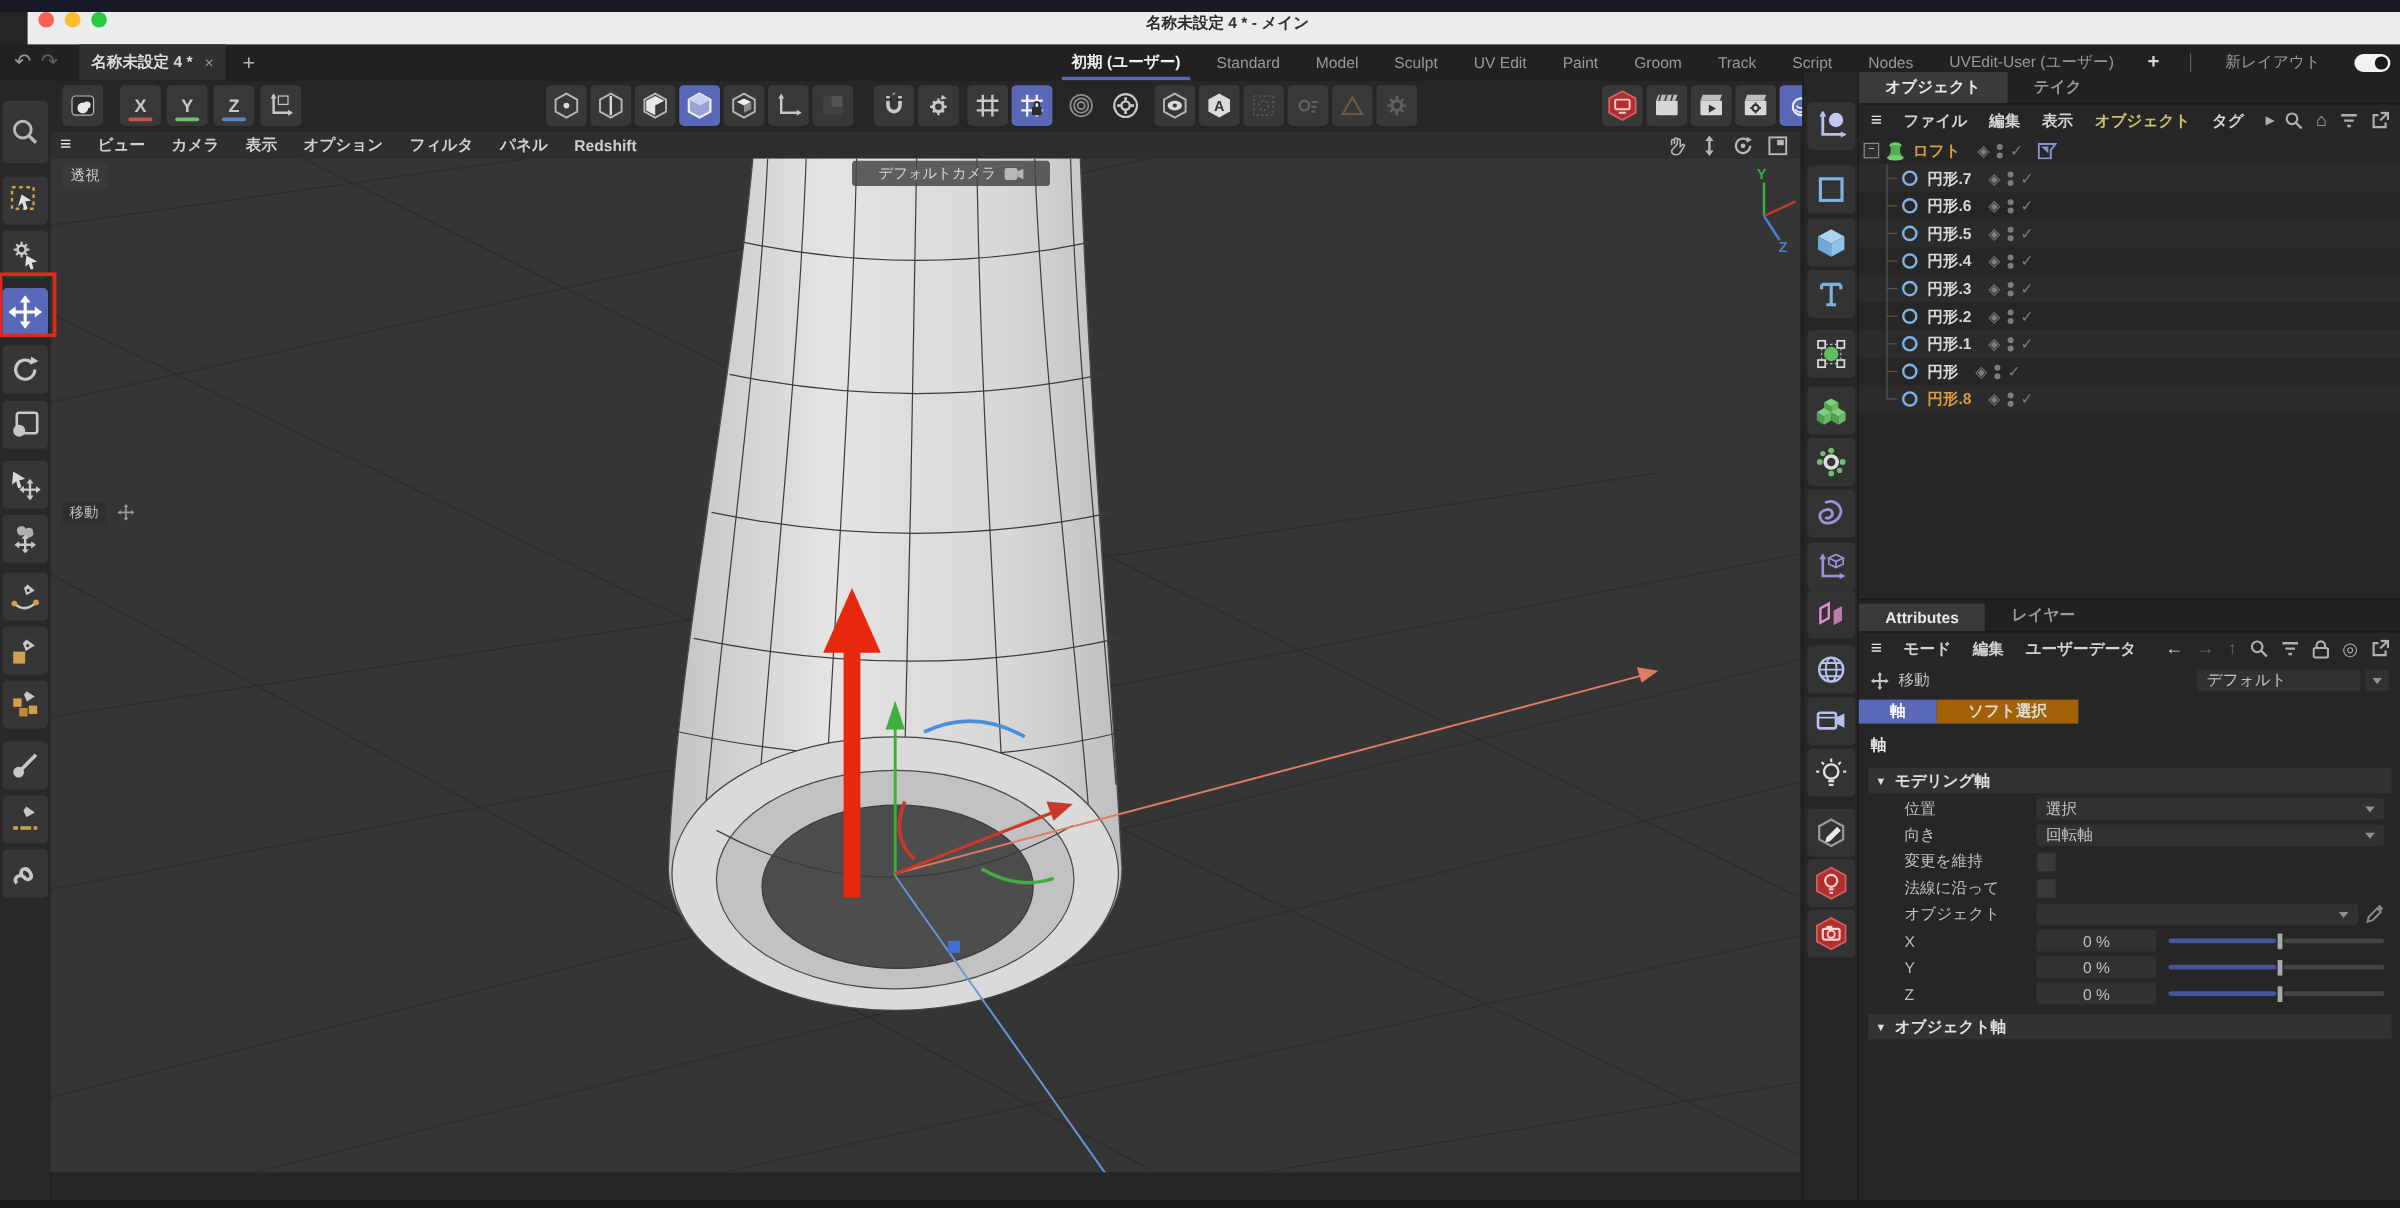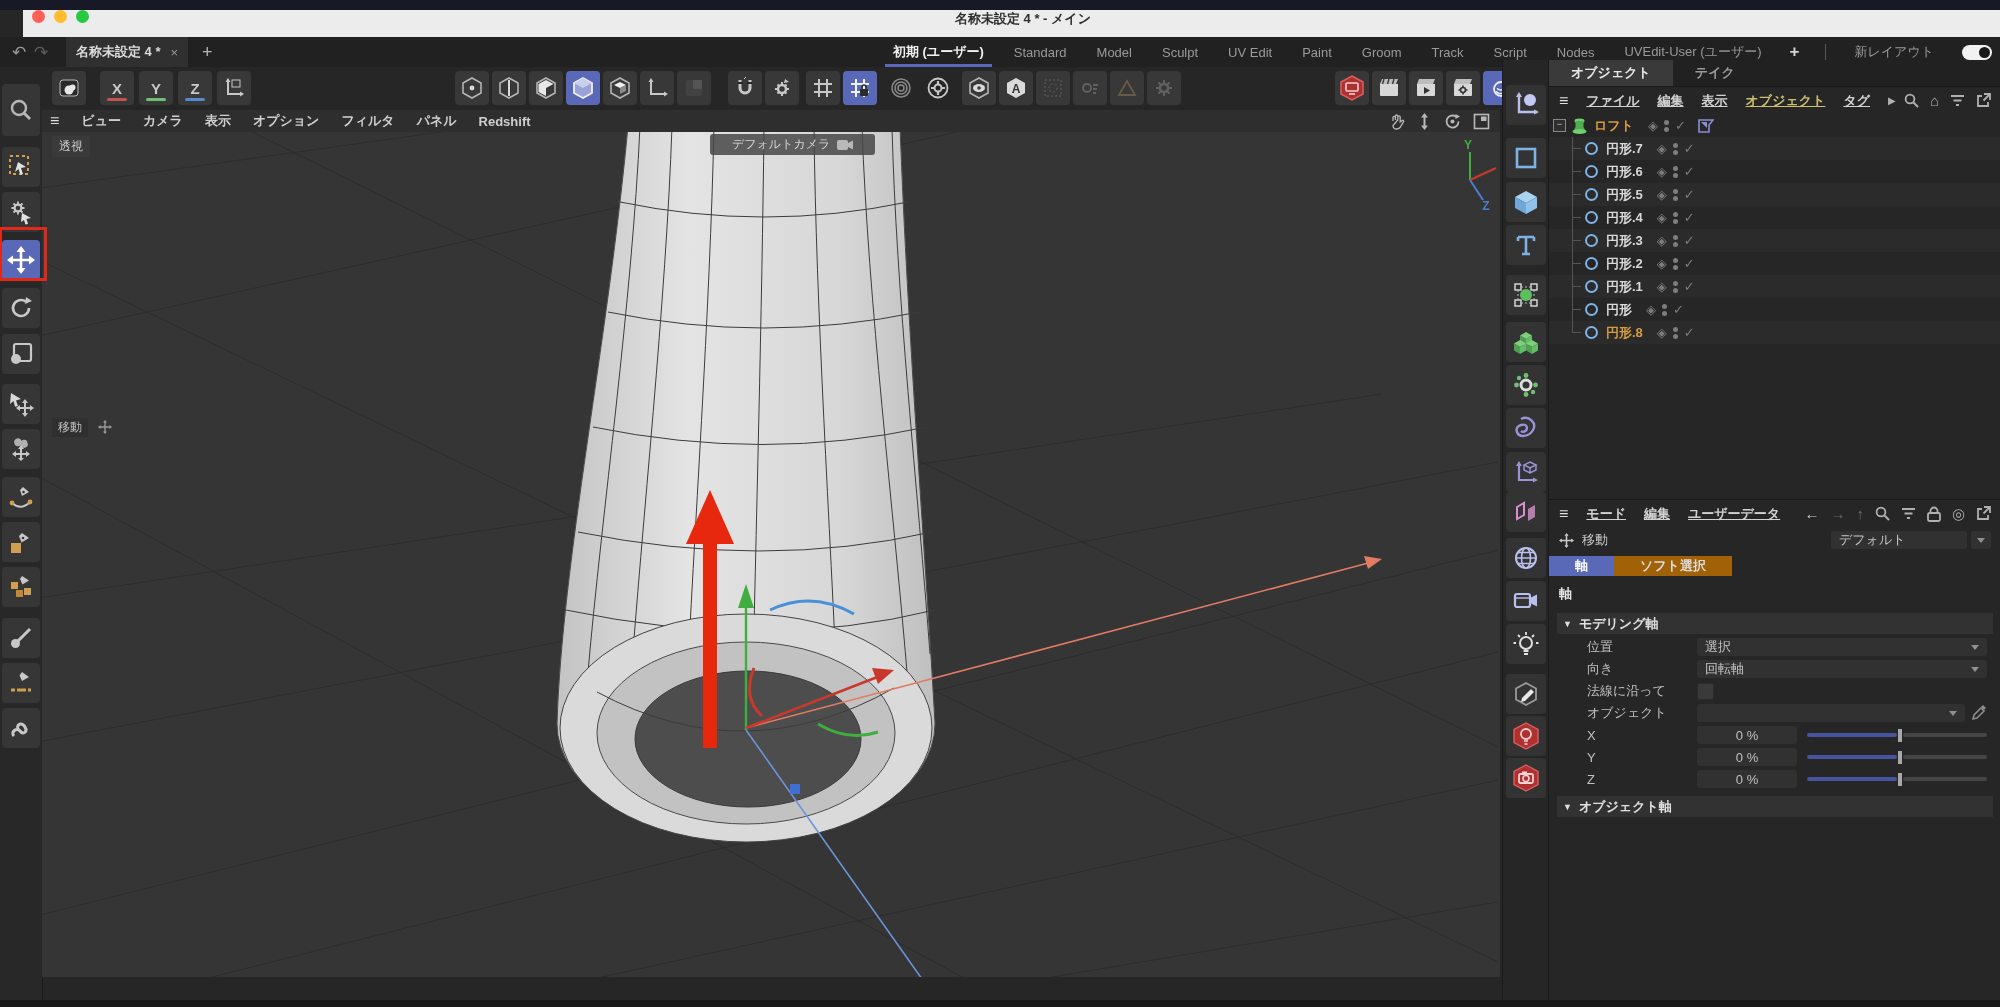--- a/index.html
+++ b/index.html
@@ -52,21 +52,21 @@
   #axind{position:absolute;left:1398px;top:6px;}
   
   #rightstrip{left:1502px;top:60px;width:46px;height:940px;background:#262626;border-left:1px solid #1b1b1b;}
   .rsb{position:absolute;left:3px;width:40px;height:40px;background:#333333;border-radius:4px;display:flex;align-items:center;justify-content:center;}
   
   #rpanel{left:1548px;top:60px;width:452px;height:940px;background:#262626;border-left:1px solid #1b1b1b;}
   .ptabs{height:26px;display:flex;align-items:flex-end;background:#212121;border-bottom:1px solid #191919;}
   .ptab{padding:4px 22px;color:#9a9a9a;font-weight:700;}
   .ptab.active{background:#3a3a3a;color:#e8e8e8;}
   .pmenu{height:27px;display:flex;align-items:center;gap:18px;padding:0 10px;position:relative;}
-  .pmenu .mi{color:#d2d2d2;font-weight:700;text-decoration:underline;}
+  .pmenu .mi{color:#d2d2d2;font-weight:700;}
   .pmenu .mi.hl{color:#cdbf6e;}
   .pico{display:flex;align-items:center;gap:11px;position:absolute;right:10px;}
   .om-row{height:23px;display:flex;align-items:center;position:relative;}
   .om-row.alt{background:#2b2b2b;}
   .circ{width:13px;height:13px;border:2px solid #7fb2e5;border-radius:50%;box-sizing:border-box;margin-right:8px;}
   .om-name{color:#d8d8d8;font-weight:700;}
   .om-name.sel{color:#d79b43;}
   .om-ics{display:flex;align-items:center;gap:6px;margin-left:14px;color:#7d7d7d;}
   .dots{display:inline-block;width:5px;}
   .dots i{display:block;width:5px;height:5px;border-radius:50%;background:#7d7d7d;margin:2px 0;}
@@ -846,20 +846,24 @@
                 <i></i>
               </span>
               <span>✓</span>
             </span>
           </div>
       </div>
       <div style="height:155px"></div>
     </div>
 
     <div style="border-top:1px solid #191919;">
+      <div class="ptabs">
+        <span class="ptab active">Attributes</span>
+        <span class="ptab">レイヤー</span>
+      </div>
       <div class="pmenu">
         <span style="font-size:16px;color:#e0e0e0;">≡</span>
         <span class="mi">モード</span>
         <span class="mi">編集</span>
         <span class="mi">ユーザーデータ</span>
         <span class="pico" style="font-size:15px;">
           <span style="color:#cfcfcf">←</span>
           <span class="arrow-dim">→</span>
           <span class="arrow-dim">↑</span>
           <svg width="15" height="15">
@@ -913,20 +917,24 @@
           </span>
       </div>
       <div class="arow">
         <span class="albl">向き</span>
         <span class="dd">
             <span>回転軸</span>
             <span class="chev"></span>
           </span>
       </div>
       <div class="arow">
+        <span class="albl">変更を維持</span>
+        <span class="cb"></span>
+      </div>
+      <div class="arow">
         <span class="albl">法線に沿って</span>
         <span class="cb"></span>
       </div>
       <div class="arow">
         <span class="albl">オブジェクト</span>
         <span class="dd">
             <span class="chev"></span>
           </span>
         <svg width="16" height="16" style="margin-left:6px">
             <path d="M2 14l1-4 7-7 3 3-7 7z" fill="none" stroke="#8a8a8a" stroke-width="1.6"></path>

